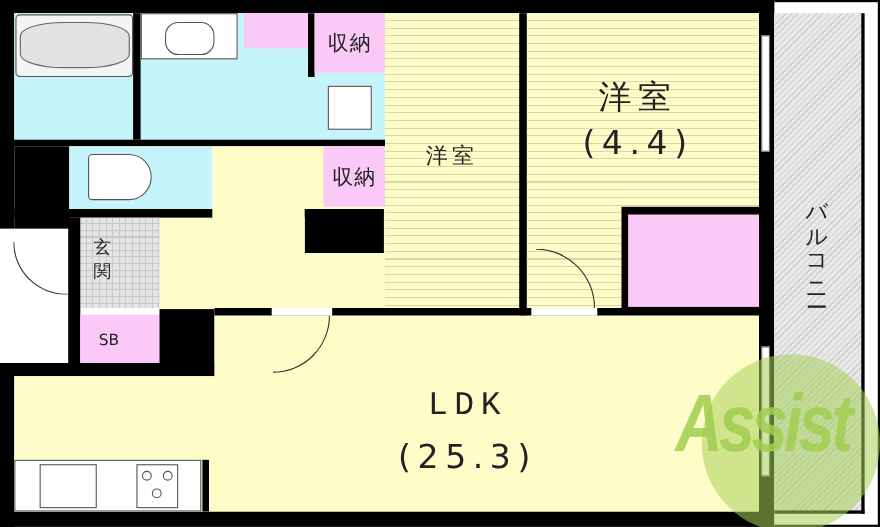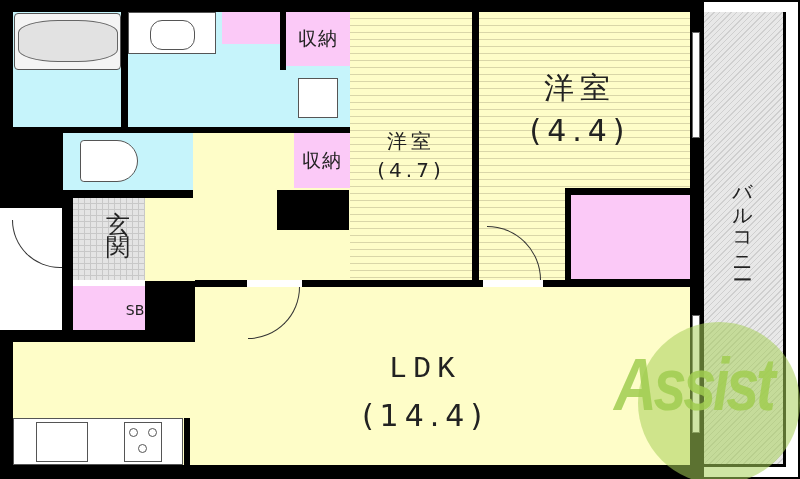--- a/index.html
+++ b/index.html
@@ -69,53 +69,52 @@
   <div class="abs wall" style="left:13px;top:190px;width:185px;height:8px;"></div>
 
   <div class="abs floor" style="left:193px;top:133px;width:160px;height:148px;"></div>
   <div class="abs wall" style="left:277px;top:190px;width:72px;height:40px;"></div>
   <div class="abs floor" style="left:145px;top:198px;width:132px;height:83px;"></div>
 
   <div class="abs pink" style="left:294px;top:133px;width:56px;height:55px;"></div>
   <div class="label mid" style="left:294px;top:148px;width:56px;letter-spacing:1px;font-size:19px;">収納</div>
 
   <div class="abs tile" style="left:73px;top:198px;width:72px;height:82px;"></div>
-  <div class="label" style="left:106px;top:214px;width:20px;font-size:24px;line-height:22px;white-space:normal;word-break:break-all;">玄関</div>
+  <div class="label" style="left:83px;top:214px;width:20px;font-size:16px;line-height:22px;white-space:normal;word-break:break-all;">玄関</div>
   <div class="abs" style="left:0;top:208px;width:62px;height:122px;background:#fff;"></div>
   <div class="abs" style="left:12px;top:220px;width:50px;height:48px;border:1px solid #333;border-top:none;border-right:none;border-radius:0 0 0 48px;"></div>
   <div class="abs wall" style="left:62px;top:198px;width:11px;height:132px;"></div>
 
   <div class="abs pink" style="left:73px;top:286px;width:72px;height:52px;"></div>
-  <div class="label small" style="left:73px;top:302px;width:52px;padding-left:36px;">SB</div>
+  <div class="label small" style="left:73px;top:302px;width:52px;">SB</div>
   <div class="abs wall" style="left:145px;top:281px;width:50px;height:60px;"></div>
   <div class="abs wall" style="left:0;top:330px;width:195px;height:12px;"></div>
 
   <div class="abs stripe" style="left:350px;top:12px;width:122px;height:268px;"></div>
   <div class="label mid" style="left:350px;top:128px;width:122px;">洋室</div>
-  <div class="label mid" style="left:350px;top:158px;width:122px;">(4.7)</div>
   <div class="abs wall" style="left:472px;top:12px;width:7px;height:275px;"></div>
 
   <div class="abs stripe" style="left:479px;top:12px;width:211px;height:268px;"></div>
   <div class="label big" style="left:500px;top:68px;width:160px;">洋室</div>
   <div class="label big" style="left:490px;top:113px;width:180px;">(4.4)</div>
 
   <div class="abs wall" style="left:565px;top:188px;width:125px;height:92px;"></div>
   <div class="abs pink" style="left:571px;top:195px;width:119px;height:84px;"></div>
 
   <div class="abs" style="left:487px;top:226px;width:54px;height:54px;border:1px solid #333;border-left:none;border-bottom:none;border-radius:0 54px 0 0;"></div>
 
   <div class="abs wall" style="left:195px;top:280px;width:495px;height:7px;"></div>
   <div class="abs" style="left:483px;top:280px;width:60px;height:7px;background:#fff;"></div>
   <div class="abs" style="left:247px;top:280px;width:55px;height:7px;background:#fff;"></div>
 
   <div class="abs floor" style="left:13px;top:342px;width:677px;height:123px;"></div>
   <div class="abs floor" style="left:195px;top:287px;width:495px;height:60px;"></div>
   <div class="abs" style="left:248px;top:287px;width:52px;height:52px;border:1px solid #333;border-top:none;border-left:none;border-radius:0 0 52px 0;"></div>
   <div class="label big" style="left:360px;top:352px;width:130px;font-family:Liberation Mono, monospace;">LDK</div>
-  <div class="label big" style="left:340px;top:398px;width:170px;">(14.4)</div>
+  <div class="label big" style="left:340px;top:398px;width:170px;">(25.3)</div>
 
   <div class="fixture" style="left:13px;top:418px;width:170px;height:47px;"></div>
   <div class="fixture" style="left:36px;top:422px;width:52px;height:40px;"></div>
   <div class="fixture" style="left:124px;top:422px;width:38px;height:40px;"></div>
   <div class="abs" style="left:129px;top:428px;width:9px;height:9px;border:1px solid #555;border-radius:50%;"></div>
   <div class="abs" style="left:148px;top:428px;width:9px;height:9px;border:1px solid #555;border-radius:50%;"></div>
   <div class="abs" style="left:138px;top:444px;width:9px;height:9px;border:1px solid #555;border-radius:50%;"></div>
   <div class="abs wall" style="left:184px;top:418px;width:6px;height:47px;"></div>
 
   <div class="window" style="left:692px;top:32px;width:8px;height:106px;"></div>

